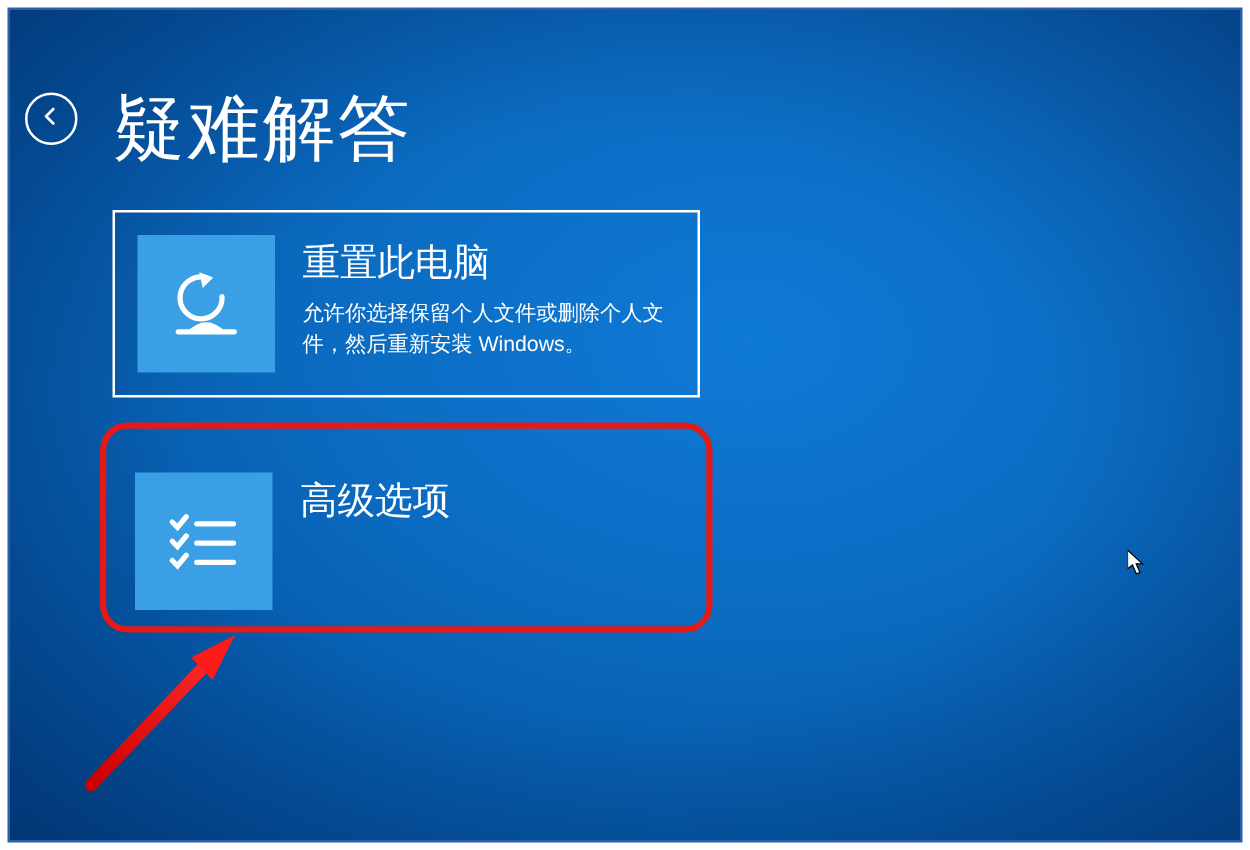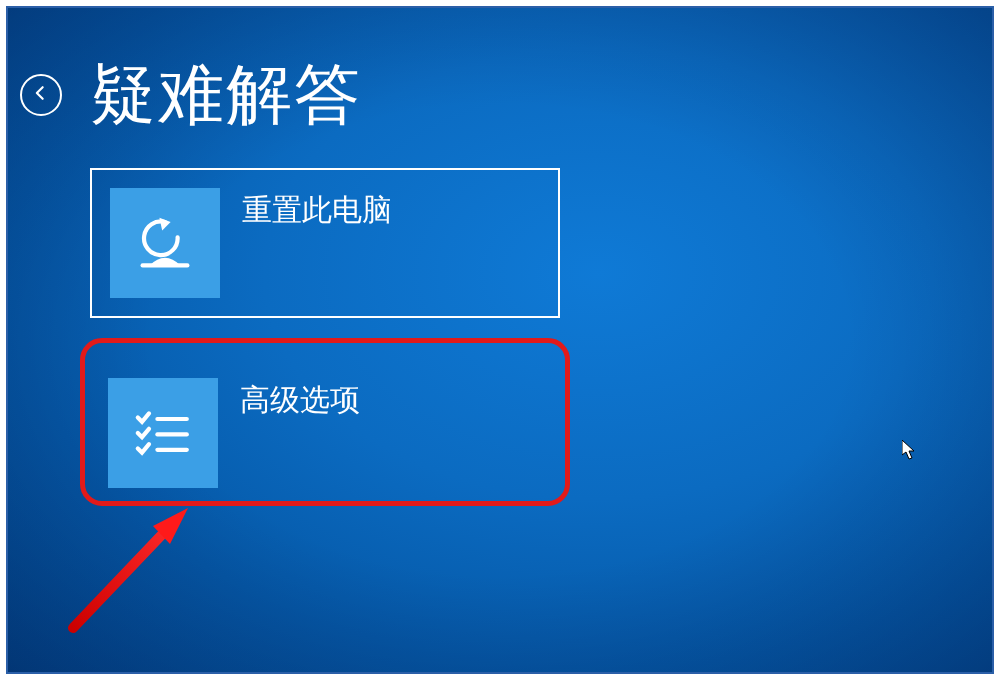--- a/index.html
+++ b/index.html
@@ -27,23 +27,23 @@
     width: 42px; height: 42px;
     border: 2.5px solid #fff;
     border-radius: 50%;
     display: flex; align-items: center; justify-content: center;
     cursor: pointer;
     color: #fff;
   }
   .back-btn svg { width: 20px; height: 20px; }
   .title {
     position: absolute;
-    top: 42px; left: 82px;
+    top: 56px; left: 82px;
     color: #fff;
-    font-size: 66px;
+    font-size: 58px;
     font-weight: 300;
     letter-spacing: 2px;
   }
   .option {
     position: absolute;
     left: 82px;
     width: 470px;
     height: 150px;
     display: flex;
     cursor: pointer;
@@ -116,20 +116,21 @@
 
         <path d="M18 82 L82 82"></path>
         <path d="M28 82 Q50 60 72 82" fill="#fff" stroke="none"></path>
 
         <path d="M68 42 A24 24 0 1 1 50 20"></path>
         <polygon points="42,14 58,20 46,32" fill="#fff" stroke="none"></polygon>
       </svg>
     </div>
     <div class="tile-text">
       <div class="tile-title">重置此电脑</div>
+      <div class="tile-desc">允许你选择保留个人文件或删除个人文件，然后重新安装 Windows。</div>
     </div>
   </div>
 
   <div class="option option-advanced">
     <div class="tile-icon">
       <svg viewBox="0 0 100 100" stroke="#fff" stroke-width="6" stroke-linecap="round" fill="none">
         <polyline points="14,28 20,34 30,22"></polyline>
         <line x1="42" y1="30" x2="84" y2="30"></line>
         <polyline points="14,50 20,56 30,44"></polyline>
         <line x1="42" y1="52" x2="84" y2="52"></line>

